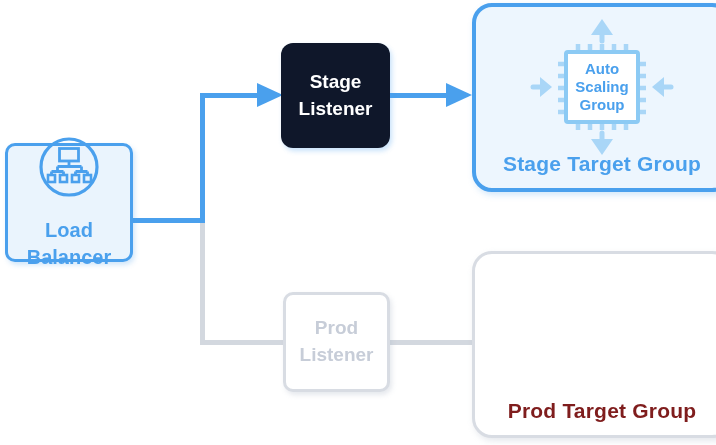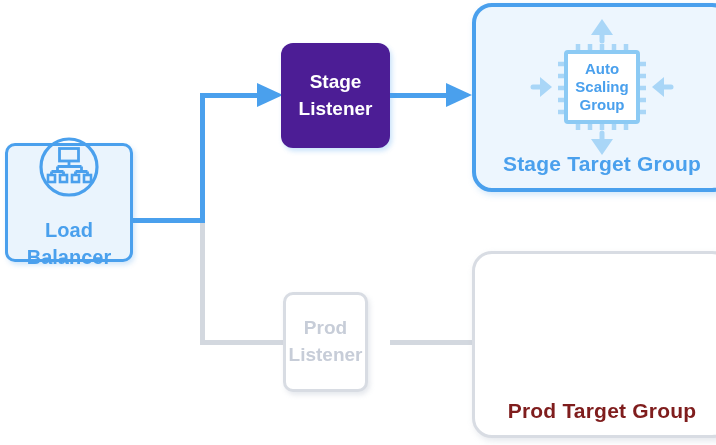--- a/index.html
+++ b/index.html
@@ -44,29 +44,29 @@
     background: #eaf4fd;
     border: 3px solid #4aa0ed;
     color: #4aa0ed;
     font-size: 20px; line-height: 1.35;
     gap: 11px;
     box-shadow: 2px 3px 5px rgba(74,160,237,0.25);
   }
 
   .node.stage-listener {
     left: 281px; top: 43px; width: 109px; height: 105px;
-    background: #4c1d95;
+    background: #0f172a;
     color: #ffffff;
     font-size: 19px; line-height: 1.4;
     border-radius: 12px;
     box-shadow: 2px 3px 5px rgba(74,160,237,0.3);
   }
 
   .node.prod-listener {
-    left: 283px; top: 292px; width: 85px; height: 100px;
+    left: 283px; top: 292px; width: 107px; height: 100px;
     background: #ffffff;
     border: 3px solid #d8dce3;
     color: #c7cdd8;
     font-size: 19px; line-height: 1.4;
     border-radius: 10px;
     box-shadow: 2px 3px 5px rgba(170,180,195,0.3);
   }
 
   .group {
     position: absolute;

